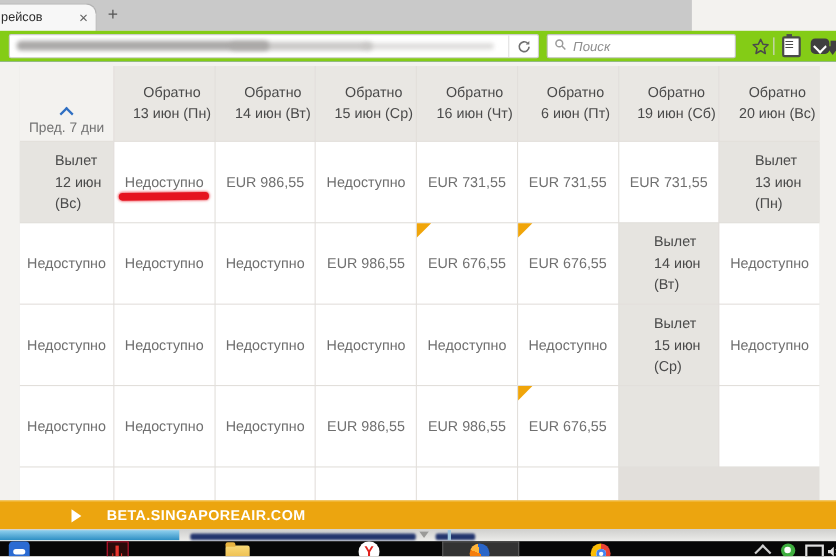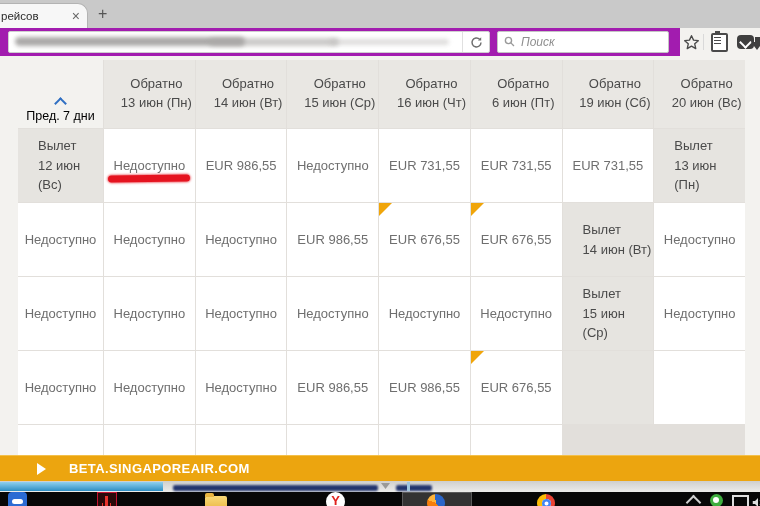--- a/index.html
+++ b/index.html
@@ -1,27 +1,27 @@
 <!DOCTYPE html>
 <html><head>
 <meta charset="utf-8">
 <style>
   html,body{margin:0;padding:0;}
   .screen{position:relative;width:760px;height:506px;font-family:"Liberation Sans",sans-serif;
     background:#f3f2ef;overflow:hidden;}
 
   
-  .tabbar{position:absolute;top:0;left:0;width:760px;height:28px;background:#c9c9c9;text-align:center;}
+  .tabbar{position:absolute;top:0;left:0;width:629px;height:28px;background:#c9c9c9;text-align:center;}
   .tab{position:absolute;left:-10px;top:3px;width:96px;height:25px;background:#f7f7f7;
     border-radius:6px 10px 0 0;border:1px solid #b3b3b3;border-bottom:none;}
   .tab-title{position:absolute;left:10px;top:6px;font-size:11.5px;color:#2b2b2b;white-space:nowrap;}
   .tab-close{position:absolute;right:7px;top:4px;font-size:14px;color:#666;line-height:16px;}
   .newtab{position:absolute;left:92px;top:5px;font-size:16px;color:#555;padding:0 6px;}
 
-  .toolbar{position:absolute;top:28px;left:0;width:680px;height:28px;background:#a21caf;
+  .toolbar{position:absolute;top:28px;left:0;width:760px;height:28px;background:#84cc16;
     border-bottom:1px solid #0c4a6e;}
   .addr{position:absolute;left:8px;top:3px;width:480px;height:20px;background:#fff;
     border:1px solid #cfcfcf;border-radius:2px;overflow:hidden;}
   .smudge{position:absolute;border-radius:8px;filter:blur(2px);}
   .sm1{left:6px;top:5px;width:230px;height:9px;background:#8f8d8c;opacity:.75;}
   .sm2{left:200px;top:6px;width:130px;height:8px;background:#aaa8a6;opacity:.6;}
   .sm3{left:320px;top:7px;width:120px;height:6px;background:#c4c2c0;opacity:.55;}
   .reload{position:absolute;right:0;top:0;width:26px;height:20px;border-left:1px solid #e0e0e0;
     display:flex;align-items:center;justify-content:center;}
   .search{position:absolute;left:497px;top:3px;width:170px;height:20px;background:#fff;
@@ -45,35 +45,35 @@
 
   
   .page{position:absolute;top:56px;left:0;width:760px;height:399px;background:#f3f2ef;overflow:hidden;}
   .ftable{position:absolute;left:18px;top:4px;width:727px;display:grid;
     grid-template-columns:85px repeat(7,1fr);grid-template-rows:68px repeat(4,73px) 34px;
     gap:1px;background:#e2dfdb;}
   .corner{background:#f3f2ef;display:flex;flex-direction:column;justify-content:flex-end;
     align-items:center;padding-bottom:5px;}
   .caret{width:7px;height:7px;border-left:2px solid #2f6fc2;border-top:2px solid #2f6fc2;
     transform:rotate(45deg);margin-bottom:1px;}
-  .prev{color:#000000;font-size:12.5px;cursor:pointer;white-space:nowrap;}
+  .prev{color:#737373;font-size:12.5px;cursor:pointer;white-space:nowrap;}
   .th{background:#e9e7e3;color:#4a4a4a;font-size:13px;display:flex;flex-direction:column;
     justify-content:center;padding-left:14px;line-height:1.45;text-align:center;}
   .rowhead{background:#e6e4e0;color:#4a4a4a;font-size:13px;display:flex;flex-direction:column;
-    justify-content:center;padding-left:20px;line-height:1.5;}
+    justify-content:center;padding-left:32px;line-height:1.5;}
   .cell{background:#fff;color:#6f6f6f;font-size:13px;display:flex;align-items:center;
     justify-content:center;position:relative;}
   .cell .tri{position:absolute;top:0;left:0;width:0;height:0;
     border-top:13px solid #f0a50a;border-right:13px solid transparent;}
   .marker{position:absolute;top:calc(50% + 9px);left:50%;transform:translateX(-50%) rotate(-0.6deg);
     width:82px;height:7px;border-radius:4px;background:#e5131f;box-shadow:0 0 2px 1px rgba(229,19,31,.55);}
 
   
   .banner{position:absolute;top:455px;left:0;width:760px;height:26px;background:#eca50f;
-    border-top:1px solid #f3c04a;display:flex;align-items:center;box-sizing:border-box;}
+    border-top:1px solid #f3c04a;display:flex;align-items:center;box-sizing:border-box;padding-left:28px;}
   .play{margin-left:37px;width:0;height:0;border-left:9px solid #fff;
     border-top:6px solid transparent;border-bottom:6px solid transparent;}
   .banner-text{color:#fff;font-weight:bold;font-size:13px;margin-left:23px;letter-spacing:.4px;}
 
   
   .strip{position:absolute;top:481px;left:0;width:760px;height:11px;
     background:linear-gradient(#cfcfcd,#ececea);}
   .prog{position:absolute;left:0;top:1px;width:163px;height:9px;
     background:linear-gradient(#8fd0ee,#2e8fc4);}
   .txsm{position:absolute;top:4px;height:6px;background:#23356e;border-radius:2px;filter:blur(1px);}

